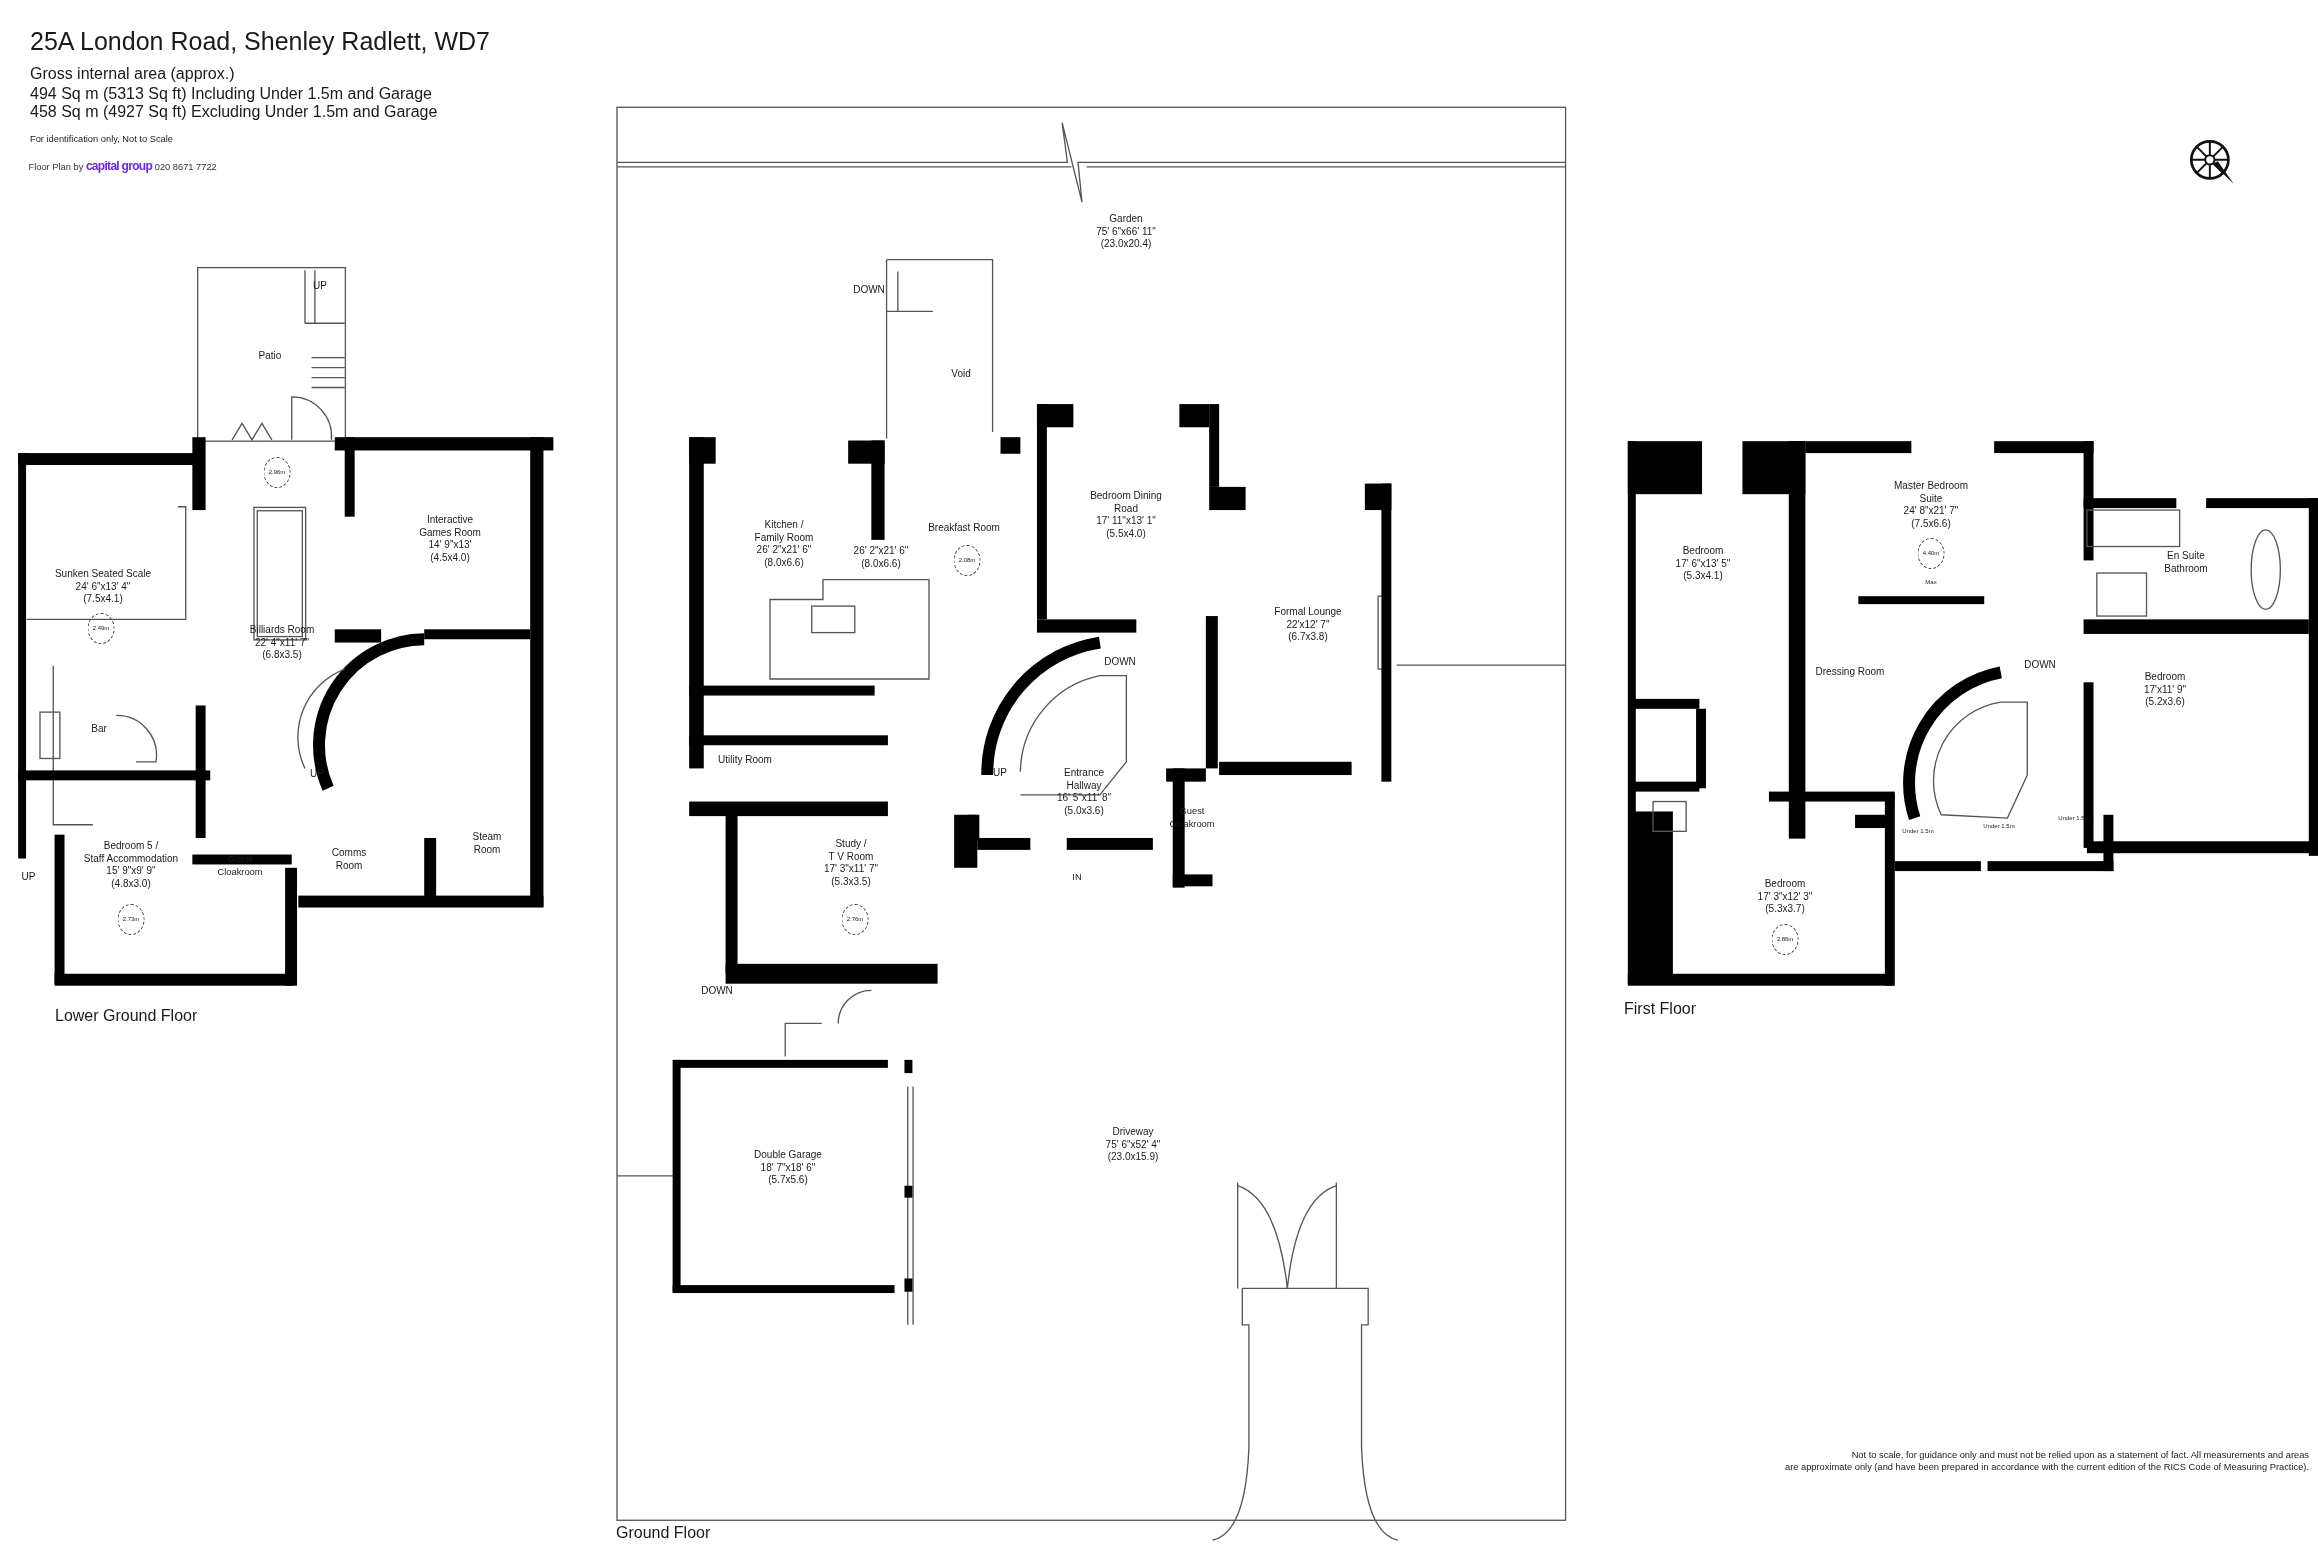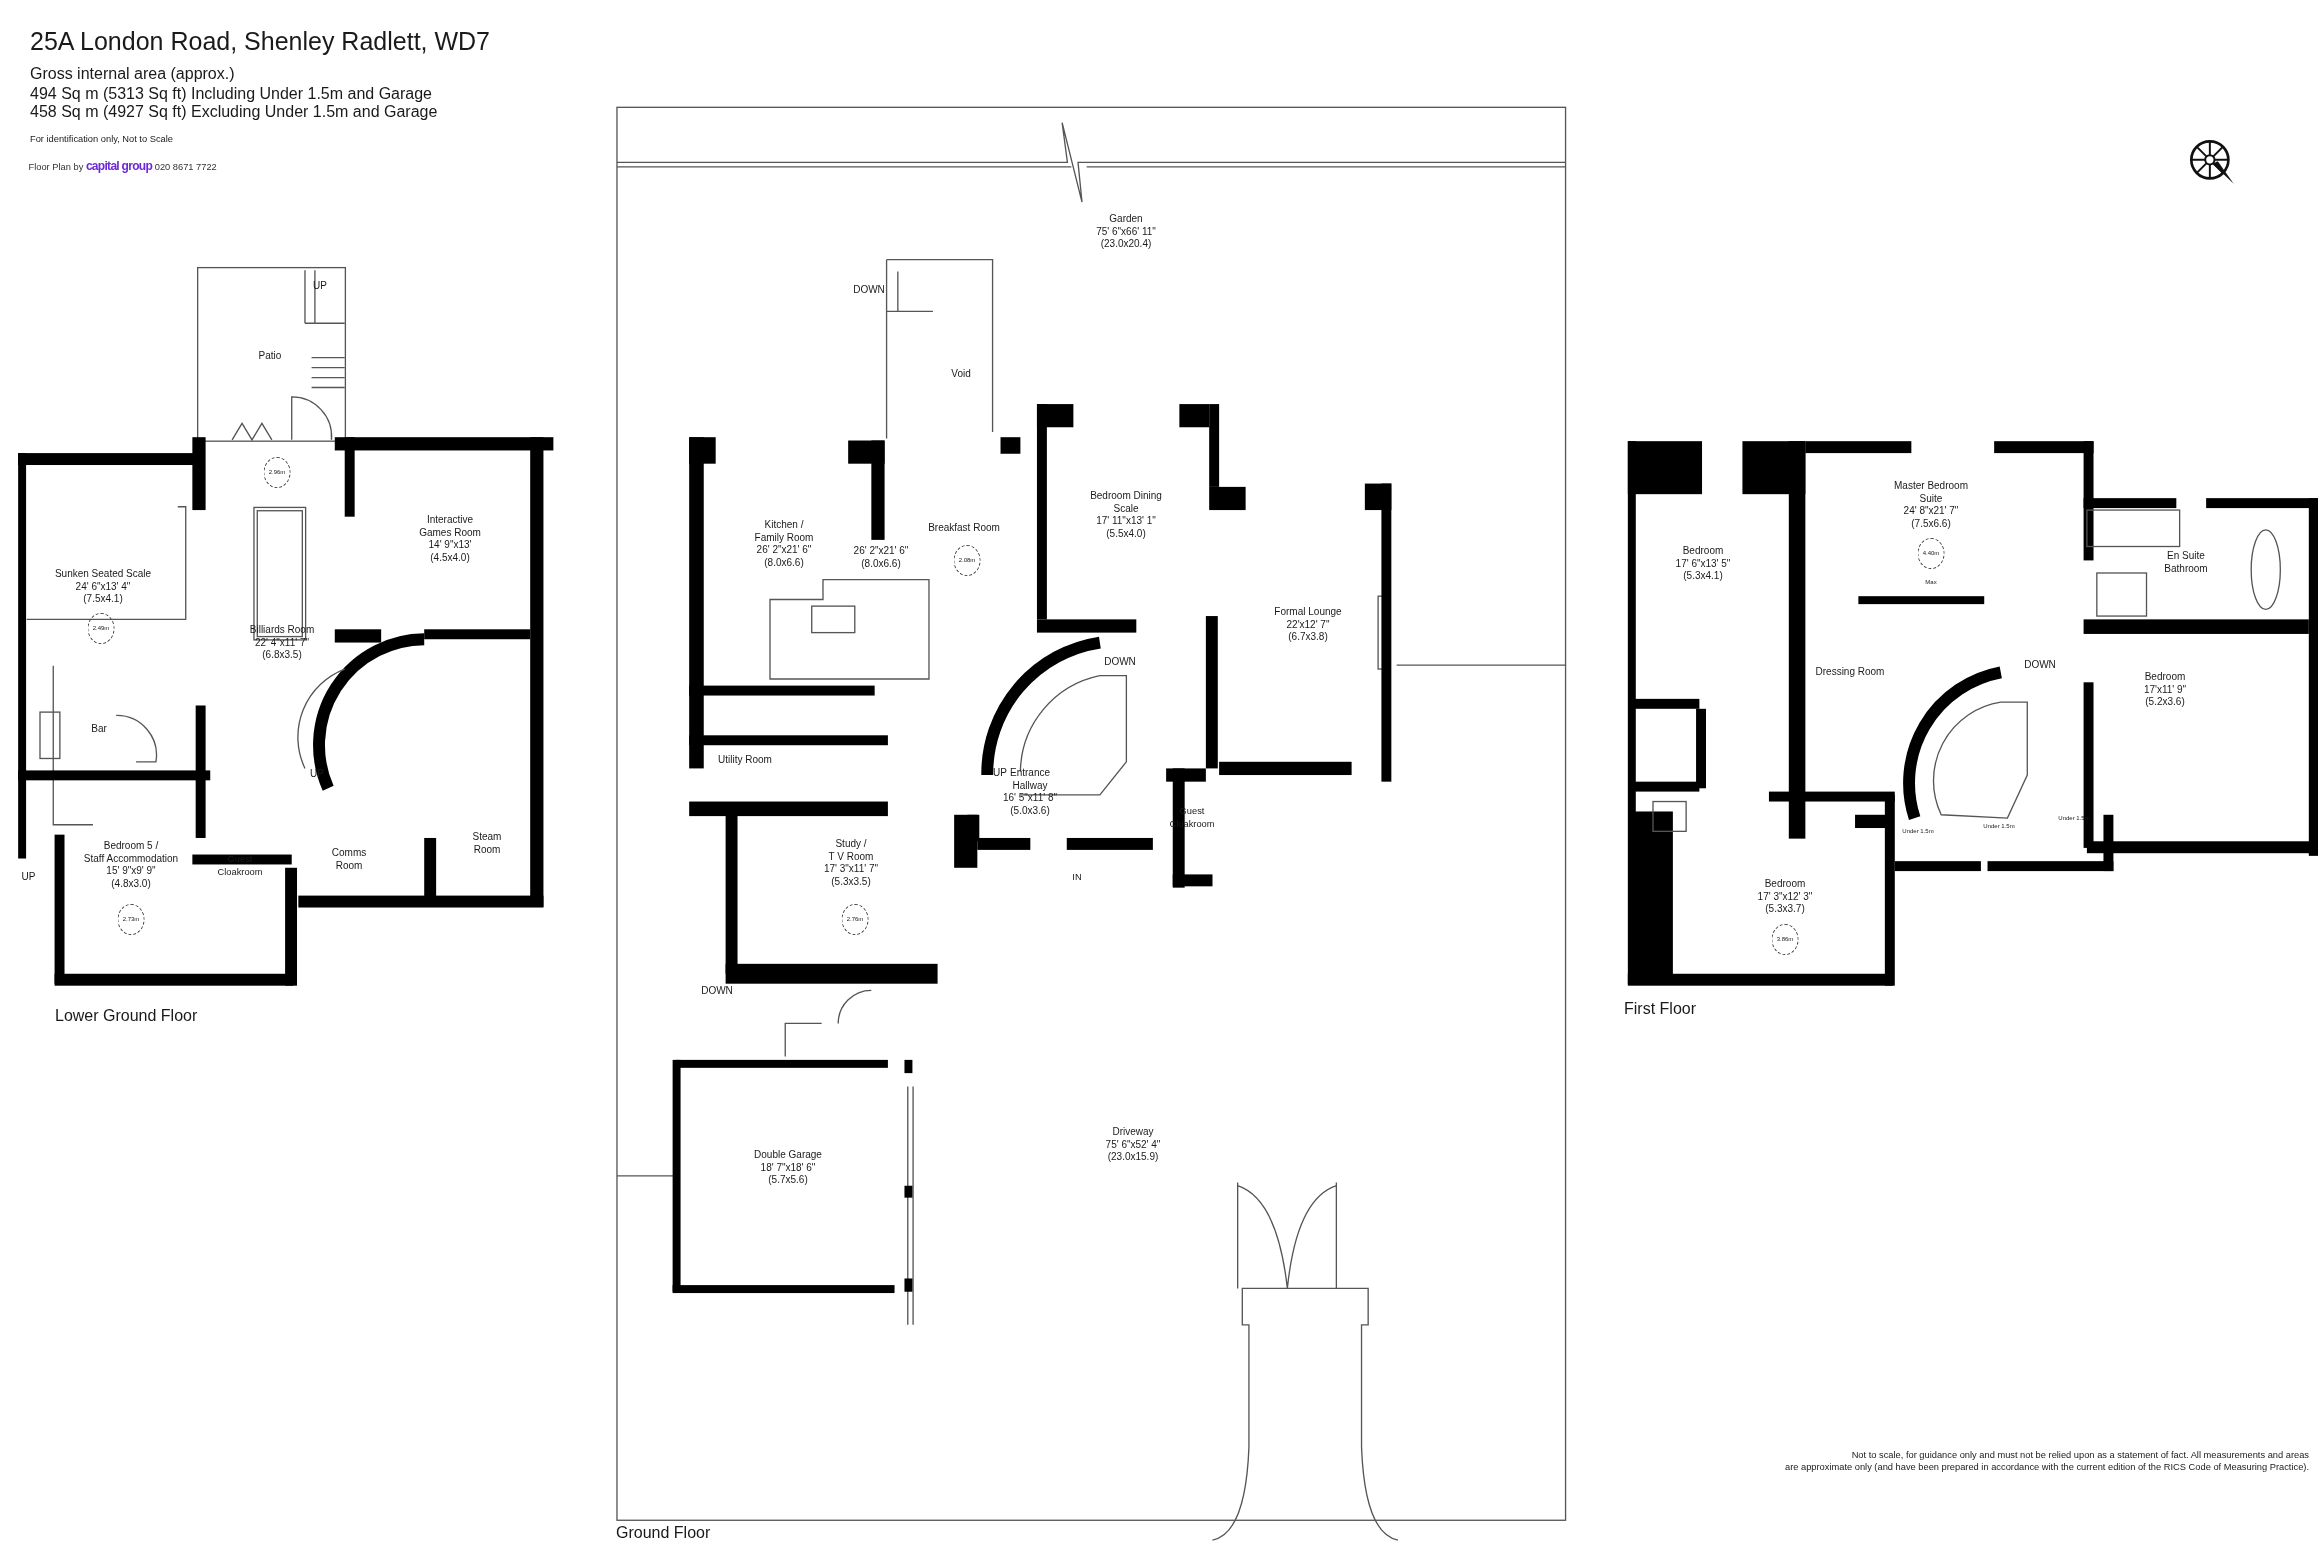--- a/index.html
+++ b/index.html
@@ -233,33 +233,33 @@
   </div>
 <div class="room" style="left:964px;top:522px">
     <div>Breakfast Room</div>
   </div>
 <div class="room" style="left:881px;top:545px">
     <div>26' 2"x21' 6"</div>
     <div>(8.0x6.6)</div>
   </div>
 <div class="room" style="left:1126px;top:490px">
   <div>Bedroom Dining</div>
-    <div>Scale</div>
+    <div>Road</div>
     <div>17' 11"x13' 1"</div>
     <div>(5.5x4.0)</div>
   </div>
 <div class="room" style="left:1308px;top:606px">
   <div>Formal Lounge</div>
     <div>22'x12' 7"</div>
     <div>(6.7x3.8)</div>
   </div>
 <div class="room" style="left:745px;top:754px">
     <div>Utility Room</div>
   </div>
-<div class="room" style="left:1030px;top:767px">
+<div class="room" style="left:1084px;top:767px">
   <div>Entrance</div>
     <div>Hallway</div>
     <div>16' 5"x11' 8"</div>
     <div>(5.0x3.6)</div>
   </div>
 <div class="room" style="left:1192px;top:805px;font-size:9.3px">
     <div style="width:46px;white-space:normal">Guest Cloakroom</div>
   </div>
 <div class="room" style="left:851px;top:838px">
   <div>Study /</div>

